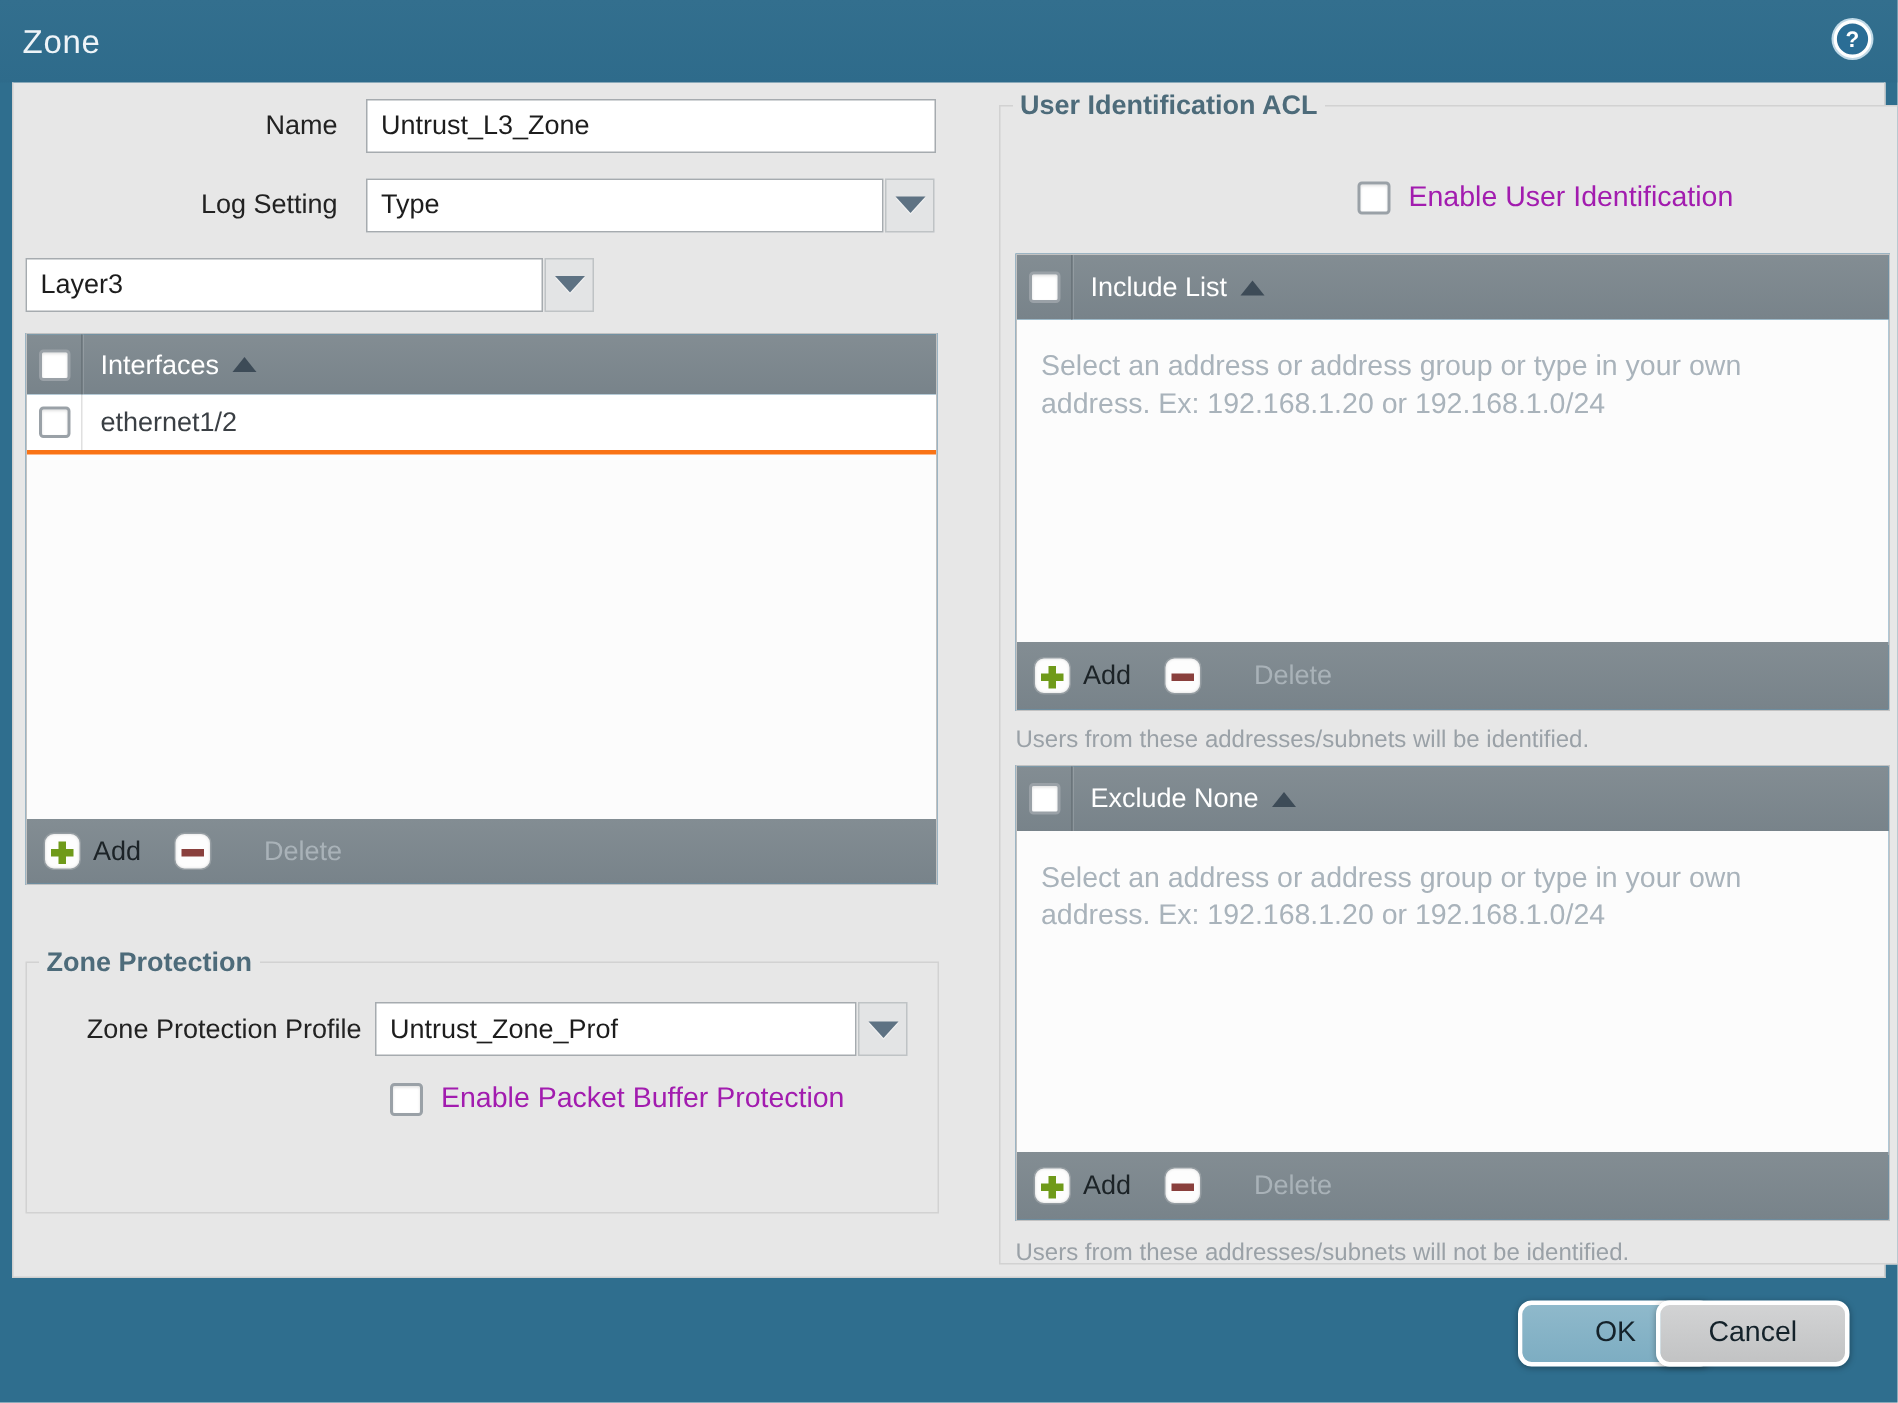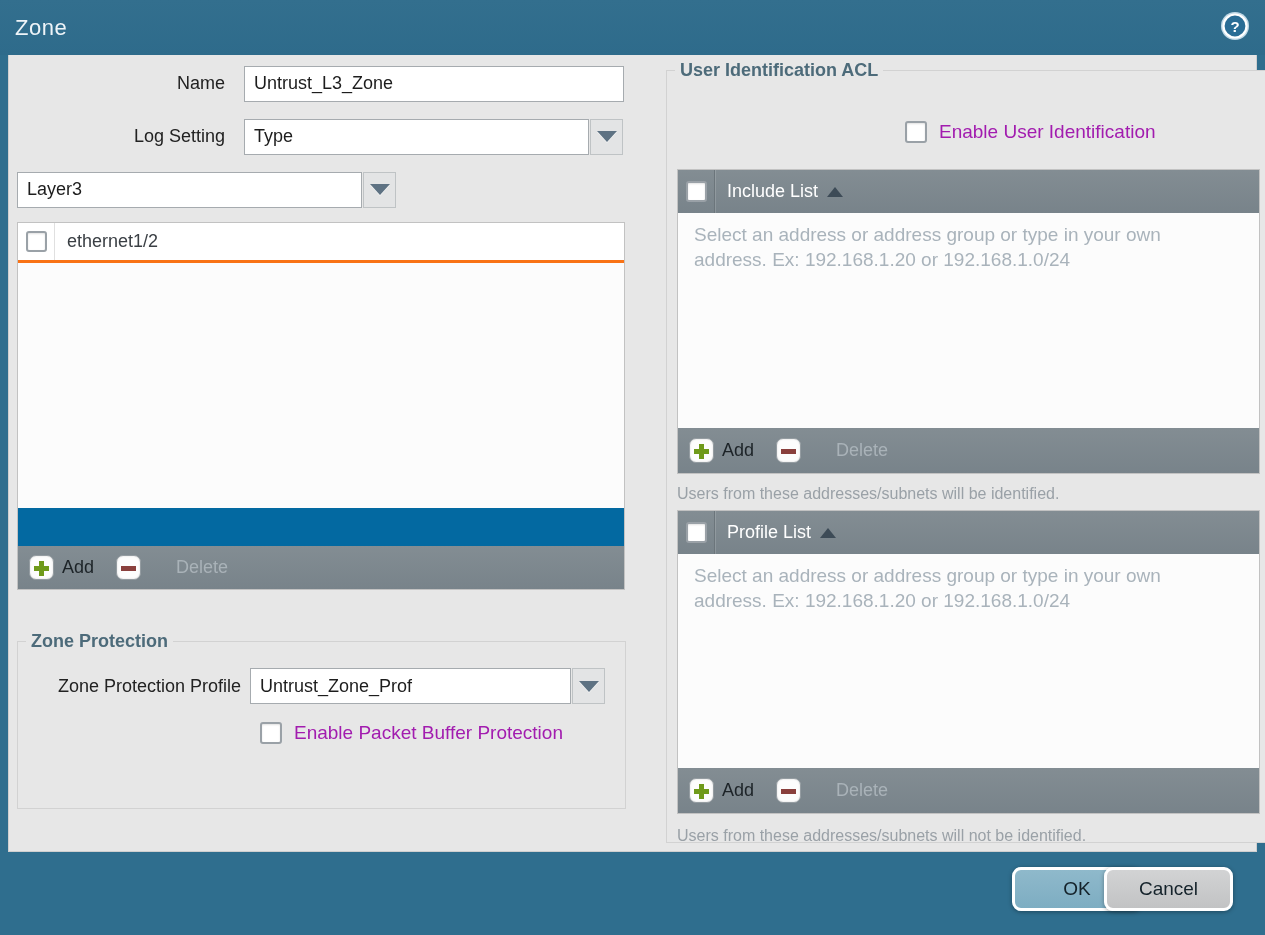--- a/index.html
+++ b/index.html
@@ -96,21 +96,21 @@
   
   .cb {
     width:22px; height:22px; background:#fff;
     border:2px solid #9aa1a7; border-radius:3px; cursor:pointer;
     box-shadow:inset 0 1px 2px rgba(0,0,0,.12);
   }
   .cb.sm { width:21px; height:21px; }
 
   
   .list-placeholder {
-    padding:10px 16px; font-size:19px; line-height:1.3; color:#a9b3bb;
+    padding:20px 16px; font-size:19px; line-height:1.3; color:#a9b3bb;
     max-width:570px;
   }
 
   
   fieldset {
     position:absolute; border:1px solid #d2d2d2; background:#e7e7e7;
   }
   fieldset legend {
     margin-left:8px; padding:0 5px;
     font-size:18px; font-weight:bold; color:#4d6b7a;
@@ -168,20 +168,29 @@
     </div>
     <div class="frow">
       <div class="textbox tb-dd">Layer3</div>
       <div class="dd-btn">
         <div class="tri-down"></div>
       </div>
     </div>
   </div>
 
   <div class="ptable" style="left:8px; top:167px; width:608px; height:368px;">
+    <div class="t-head">
+      <div class="t-checkcol">
+        <div class="cb sm"></div>
+      </div>
+      <div class="t-title">
+        <span>Interfaces</span>
+        <div class="tri-up-sm"></div>
+      </div>
+    </div>
     <div class="t-body" style="height:285px;">
       <div class="t-row">
         <div class="t-checkcol">
           <div class="cb sm"></div>
         </div>
         <span class="rowtext">ethernet1/2</span>
       </div>
     </div>
     <div class="t-foot">
       <div class="foot-btn">
@@ -243,21 +252,21 @@
       </div>
     </div>
     <div class="caption uid-caption-1">Users from these addresses/subnets will be identified.</div>
 
     <div class="ptable" style="left:10px; top:429px; width:583px; height:304px;">
       <div class="t-head" style="height:43px;">
         <div class="t-checkcol">
           <div class="cb sm"></div>
         </div>
         <div class="t-title">
-          <span>Profile List</span>
+          <span>Exclude None</span>
           <div class="tri-up-sm"></div>
         </div>
       </div>
       <div class="t-body" style="height:216px;">
         <div class="list-placeholder">Select an address or address group or type in your own address. Ex: 192.168.1.20 or 192.168.1.0/24</div>
       </div>
       <div class="t-foot" style="height:45px;">
         <div class="foot-btn">
           <div class="icon-chip plus-icon"></div>
           <span class="btn-label">Add</span>

